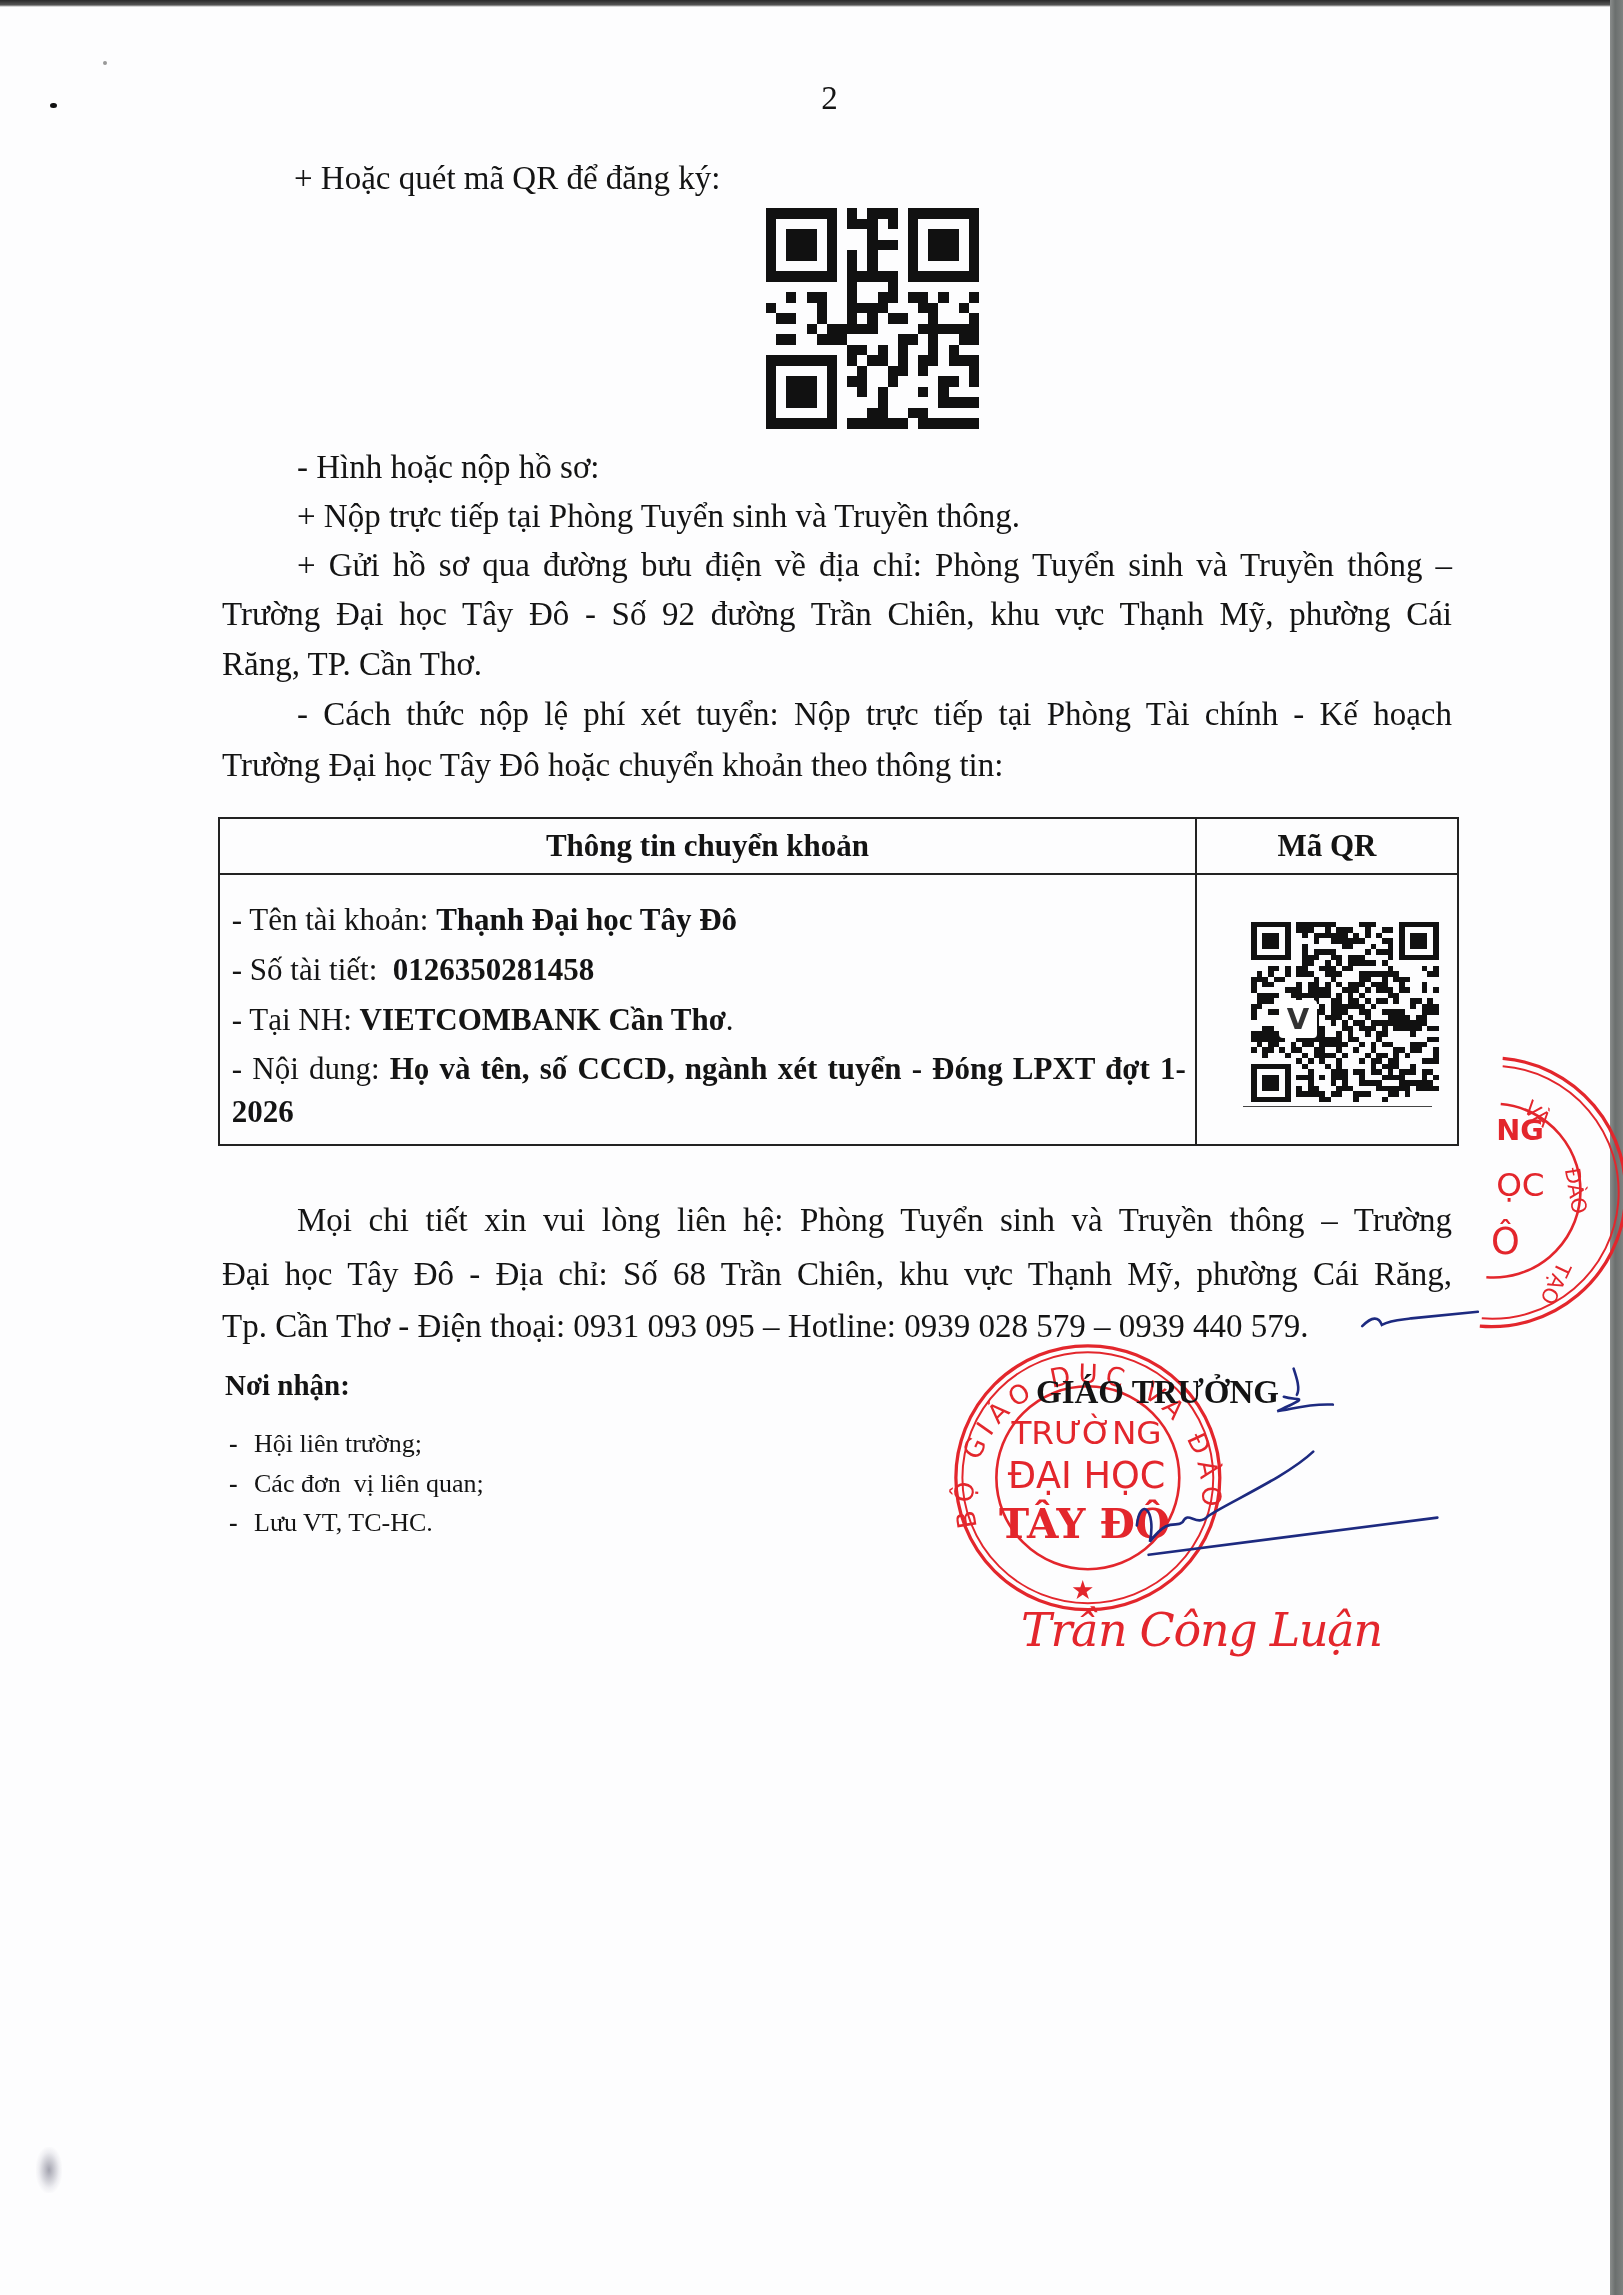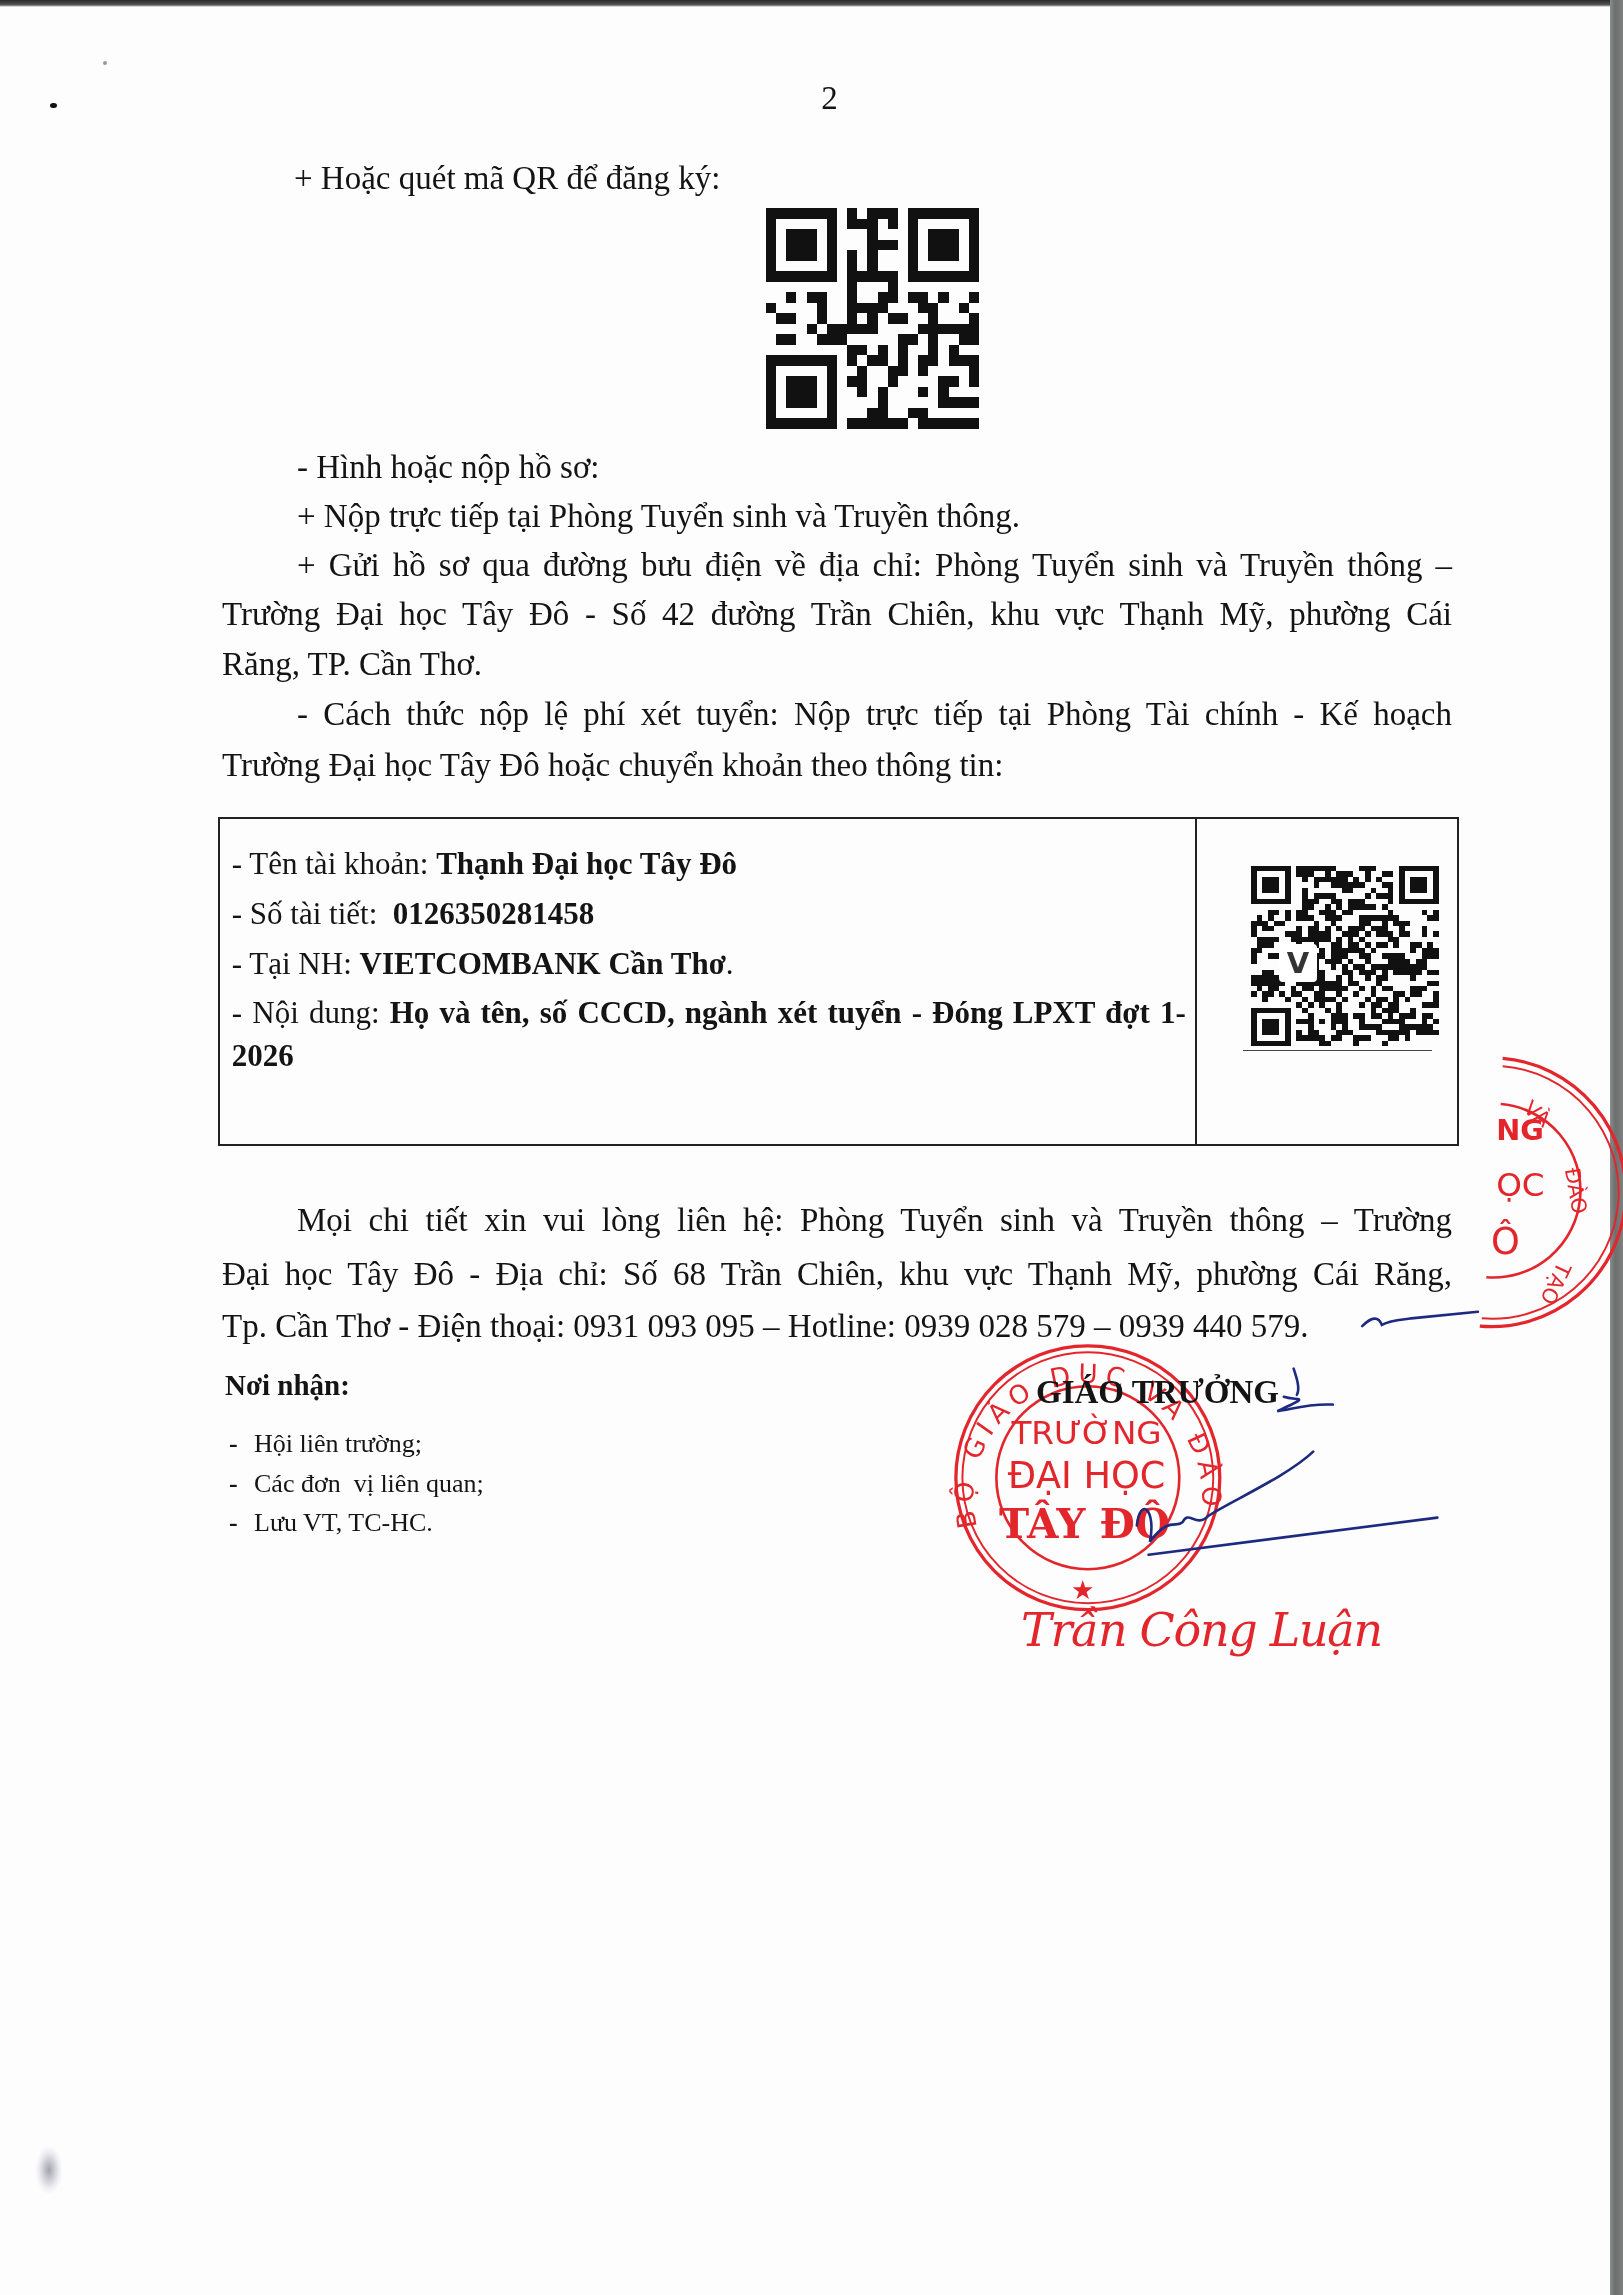--- a/index.html
+++ b/index.html
@@ -498,27 +498,31 @@
     <div></div>
     <div></div>
     <div></div>
     <div></div>
     <div></div>
   </div>
 
 <div class="line" style="left:297px; top:448px;">- Hình hoặc nộp hồ sơ:</div>
 <div class="line" style="left:297px; top:497px;">+ Nộp trực tiếp tại Phòng Tuyển sinh và Truyền thông.</div>
 <div class="line justify" style="left:297px; top:546px; width:1155px;">+ Gửi hồ sơ qua đường bưu điện về địa chỉ: Phòng Tuyển sinh và Truyền thông –</div>
-<div class="line justify" style="left:222px; top:595px; width:1230px;">Trường Đại học Tây Đô - Số 42 đường Trần Chiên, khu vực Thạnh Mỹ, phường Cái</div>
+<div class="line justify" style="left:222px; top:595px; width:1230px;">Trường Đại học Tây Đô - Số 92 đường Trần Chiên, khu vực Thạnh Mỹ, phường Cái</div>
 <div class="line" style="left:222px; top:645px;">Răng, TP. Cần Thơ.</div>
 <div class="line justify" style="left:297px; top:695px; width:1155px;">- Cách thức nộp lệ phí xét tuyển: Nộp trực tiếp tại Phòng Tài chính - Kế hoạch</div>
 <div class="line" style="left:222px; top:746px;">Trường Đại học Tây Đô hoặc chuyển khoản theo thông tin:</div>
 
 <table class="bank">
   <tbody>
+      <tr>
+    <th>Thông tin chuyển khoản</th>
+    <th>Mã QR</th>
+  </tr>
   <tr>
     <td class="cell-info">
       <p><span>- Tên tài khoản: </span><b>Thạnh Đại học Tây Đô</b></p>
       <p><span style="white-space:pre">- Số tài tiết:  </span><b>0126350281458</b></p>
       <p><span>- Tại NH: </span><b>VIETCOMBANK Cần Thơ</b><span>.</span></p>
       <p class="wrap"><span>- Nội dung: </span><b>Họ và tên, số CCCD, ngành xét tuyển - Đóng LPXT đợt 1-2026</b></p>
     </td>
     <td class="cell-qr">
       <div class="qr" id="qr2" style="left:54px; top:47px; width:188px; height:180px; grid-template-columns: repeat(33, 1fr); grid-template-rows: repeat(33, 1fr);">
             <div></div>

